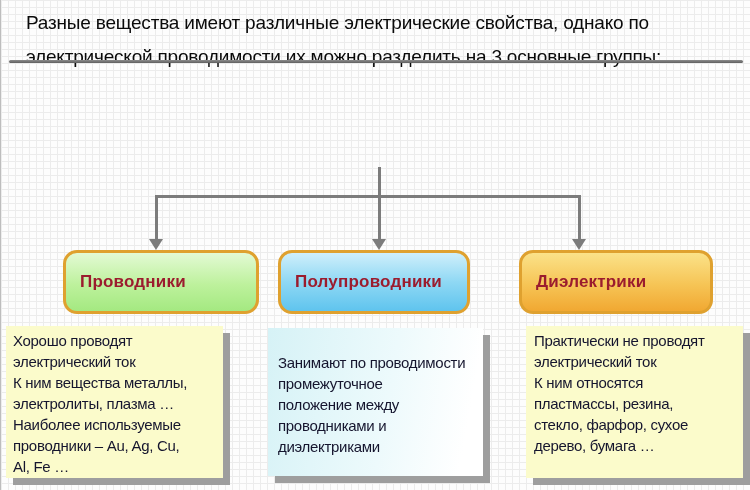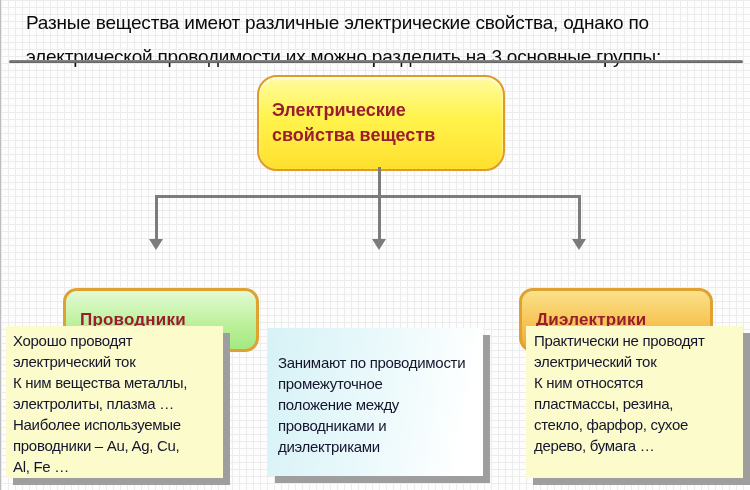--- a/index.html
+++ b/index.html
@@ -35,21 +35,21 @@
   }
   .line{position:absolute;background:#7C7C7C;}
   .arrowhead{
     position:absolute;width:0;height:0;
     border-left:7px solid transparent;border-right:7px solid transparent;
     border-top:11px solid #7C7C7C;
   }
   .branch{
     position:absolute;top:250px;height:64px;
     border:3px solid #DFA12F;border-radius:14px;
-    display:flex;align-items:center;box-sizing:border-box;margin-top:38px;
+    display:flex;align-items:center;box-sizing:border-box;
   }
   .branch-label{
     padding-left:14px;font-size:17px;font-weight:bold;color:#9B1C2E;
     letter-spacing:0.2px;
   }
   .branch-conductors{left:62px;width:196px;
     background:linear-gradient(180deg,#E3FAD4 0%,#BDF19C 55%,#A4E981 100%);}
   .branch-semiconductors{left:277px;width:192px;
     background:linear-gradient(180deg,#CFEFFB 0%,#8FD8F4 50%,#5FC4EE 100%);}
   .branch-dielectrics{left:518px;width:194px;
@@ -71,35 +71,34 @@
 </head>
 <body>
 
 <div class="slide">
 
   <div class="header-text">Разные вещества имеют различные электрические свойства, однако по
 электрической проводимости их можно разделить на 3 основные группы:</div>
 
   <div class="divider"></div>
 
-  <div class="root-box">
-    <div class="root-box-label">Электрические
-свойства веществ</div>
-  </div>
 
   <div class="line" style="left:377px;top:167px;width:3px;height:73px;"></div>
   <div class="line" style="left:154px;top:195px;width:426px;height:3px;"></div>
   <div class="line" style="left:154px;top:195px;width:3px;height:45px;"></div>
   <div class="line" style="left:577px;top:195px;width:3px;height:45px;"></div>
   <div class="arrowhead" style="left:148px;top:239px;"></div>
   <div class="arrowhead" style="left:371px;top:239px;"></div>
   <div class="arrowhead" style="left:571px;top:239px;"></div>
 
   <div class="branch branch-conductors">
     <div class="branch-label">Проводники</div>
+  </div>
+  <div class="branch branch-semiconductors">
+    <div class="branch-label">Полупроводники</div>
   </div>
   <div class="branch branch-dielectrics">
     <div class="branch-label">Диэлектрики</div>
   </div>
 
   <div class="note note-conductors"><span class="seg-bold"> Хорошо проводят
 электрический ток
 </span><span> К ним вещества металлы,
 электролиты, плазма …
 Наиболее используемые

